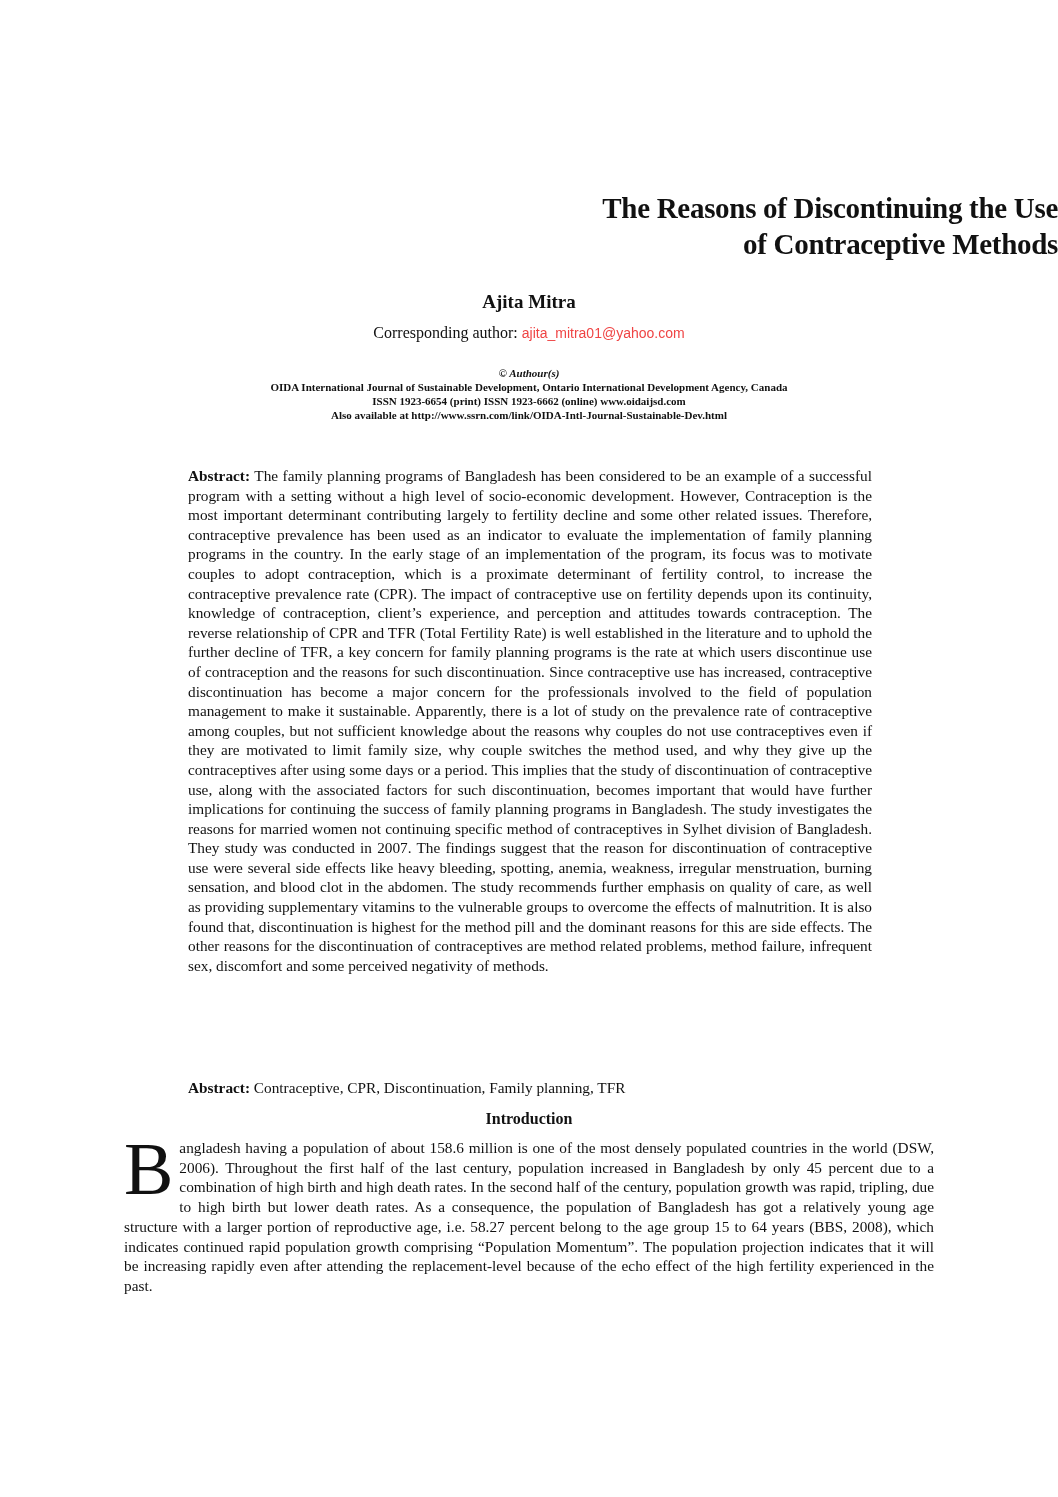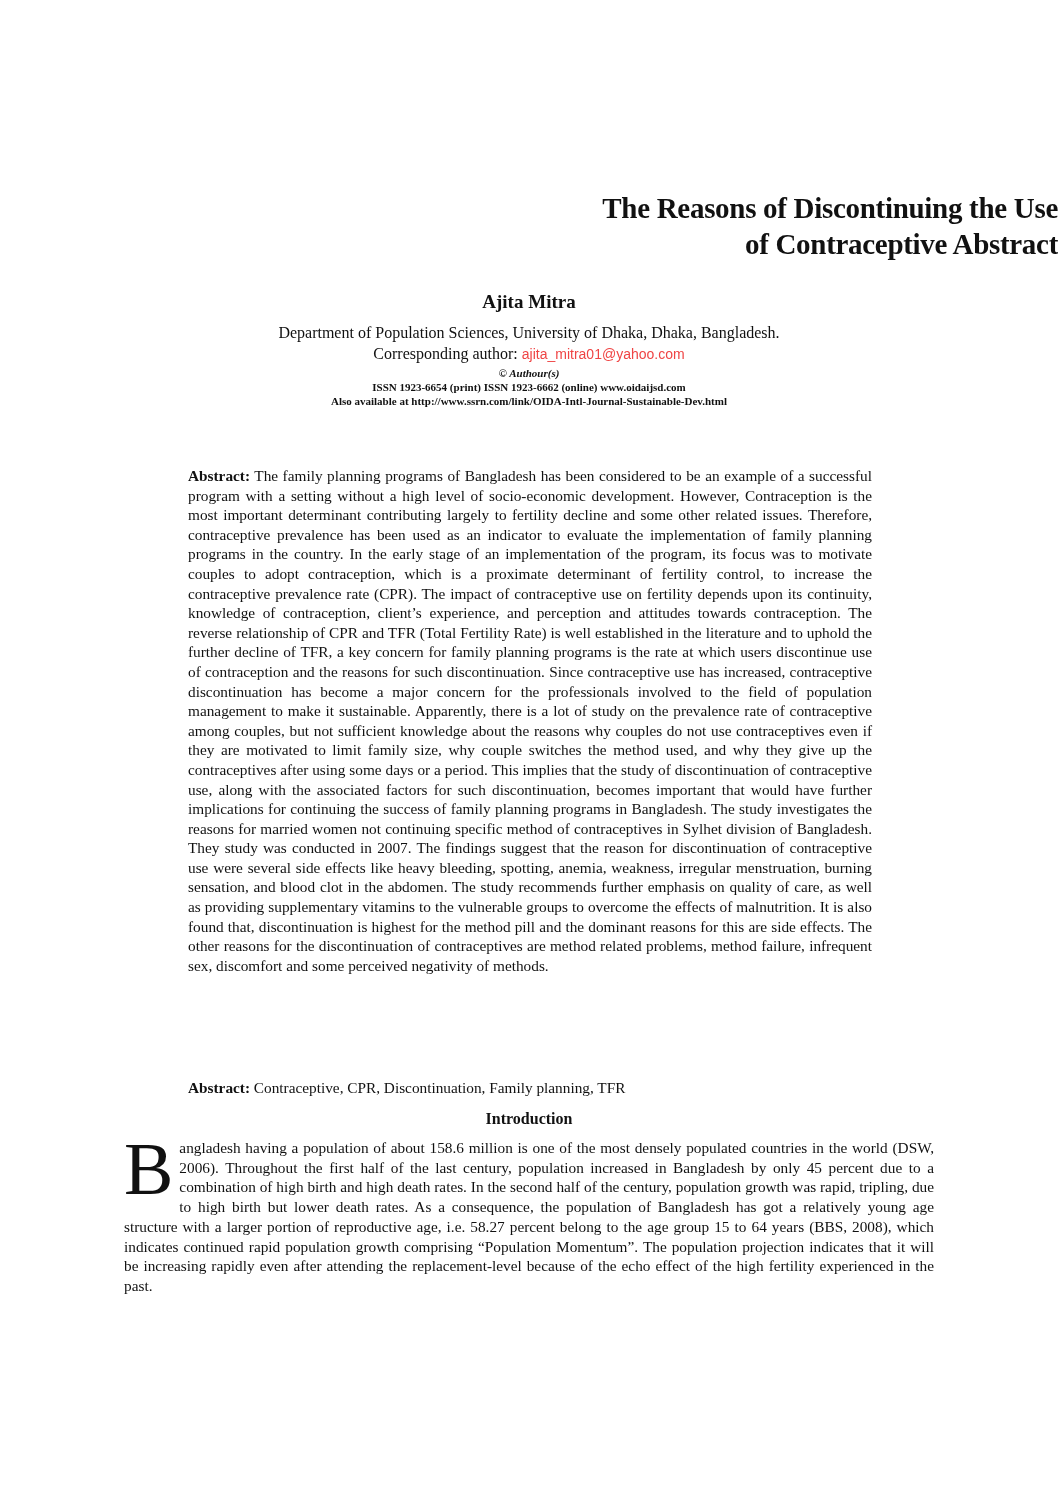--- a/index.html
+++ b/index.html
@@ -120,33 +120,33 @@
     font-family: "Liberation Serif", "DejaVu Serif", serif;
   }
 </style>
 </head>
 <body>
 
 <div class="page">
 
   <h1 class="title">
     <span>The Reasons of Discontinuing the Use</span><br>
-    <span>of Contraceptive Abstract</span>
+    <span>of Contraceptive Methods</span>
   </h1>
 
   <div class="author-block">
     <p class="author-name">Ajita Mitra</p>
-    <p class="affil">Department of Population Sciences, University of Dhaka, Dhaka, Bangladesh.</p>
     <p class="corr">
       <span>Corresponding author: </span><span class="email">ajita_mitra01@yahoo.com</span>
     </p>
   </div>
 
   <div class="journal-block">
     <p class="copyright">© Authour(s)</p>
+    <p class="journal-line">OIDA International Journal of Sustainable Development, Ontario International Development Agency, Canada</p>
     <p class="journal-line">ISSN 1923-6654 (print) ISSN 1923-6662 (online) www.oidaijsd.com</p>
     <p class="journal-line">Also available at http://www.ssrn.com/link/OIDA-Intl-Journal-Sustainable-Dev.html</p>
   </div>
 
   <p class="abstract"><span class="label">Abstract:</span><span> The family planning programs of Bangladesh has been considered to be an example of a successful program with a setting without a high level of socio-economic development. However, Contraception is the most important determinant contributing largely to fertility decline and some other related issues. Therefore, contraceptive prevalence has been used as an indicator to evaluate the implementation of family planning programs in the country.  In the early stage of an implementation of the program, its focus was to motivate couples to adopt contraception, which is a proximate determinant of fertility control, to increase the contraceptive prevalence rate (CPR). The impact of contraceptive use on fertility depends upon its continuity, knowledge of contraception, client’s experience, and perception and attitudes towards contraception. The reverse relationship of CPR and TFR (Total Fertility Rate) is well established in the literature and to uphold the further decline of TFR, a key concern for family planning programs is the rate at which users discontinue use of contraception and the reasons for such discontinuation. Since contraceptive use has increased, contraceptive discontinuation has become a major concern for the professionals involved to the field of population management to make it sustainable. Apparently, there is a lot of study on the prevalence rate of contraceptive among couples, but not sufficient knowledge about the reasons why couples do not use contraceptives even if they are motivated to limit family size, why couple switches the method used, and why they give up the contraceptives after using some days or a period. This implies that the study of discontinuation of contraceptive use, along with the associated factors for such discontinuation, becomes important that would have further implications for continuing the success of family planning programs in Bangladesh. The study investigates the reasons for married women not continuing specific method of contraceptives in Sylhet division of Bangladesh. They study was conducted in 2007. The findings suggest that the reason for discontinuation of contraceptive use were several side effects like heavy bleeding, spotting, anemia, weakness, irregular menstruation, burning sensation, and blood clot in the abdomen. The study recommends further emphasis on quality of care, as well as providing supplementary vitamins to the vulnerable groups to overcome the effects of malnutrition. It is also found that, discontinuation is highest for the method pill and the dominant reasons for this are side effects. The other reasons for the discontinuation of contraceptives are method related problems, method failure, infrequent sex, discomfort and some perceived negativity of methods.</span></p>
 
   <p class="keywords"><span class="label">Abstract:</span><span> Contraceptive, CPR, Discontinuation, Family planning, TFR</span></p>
 
   <h2 class="section-heading">Introduction</h2>
 

